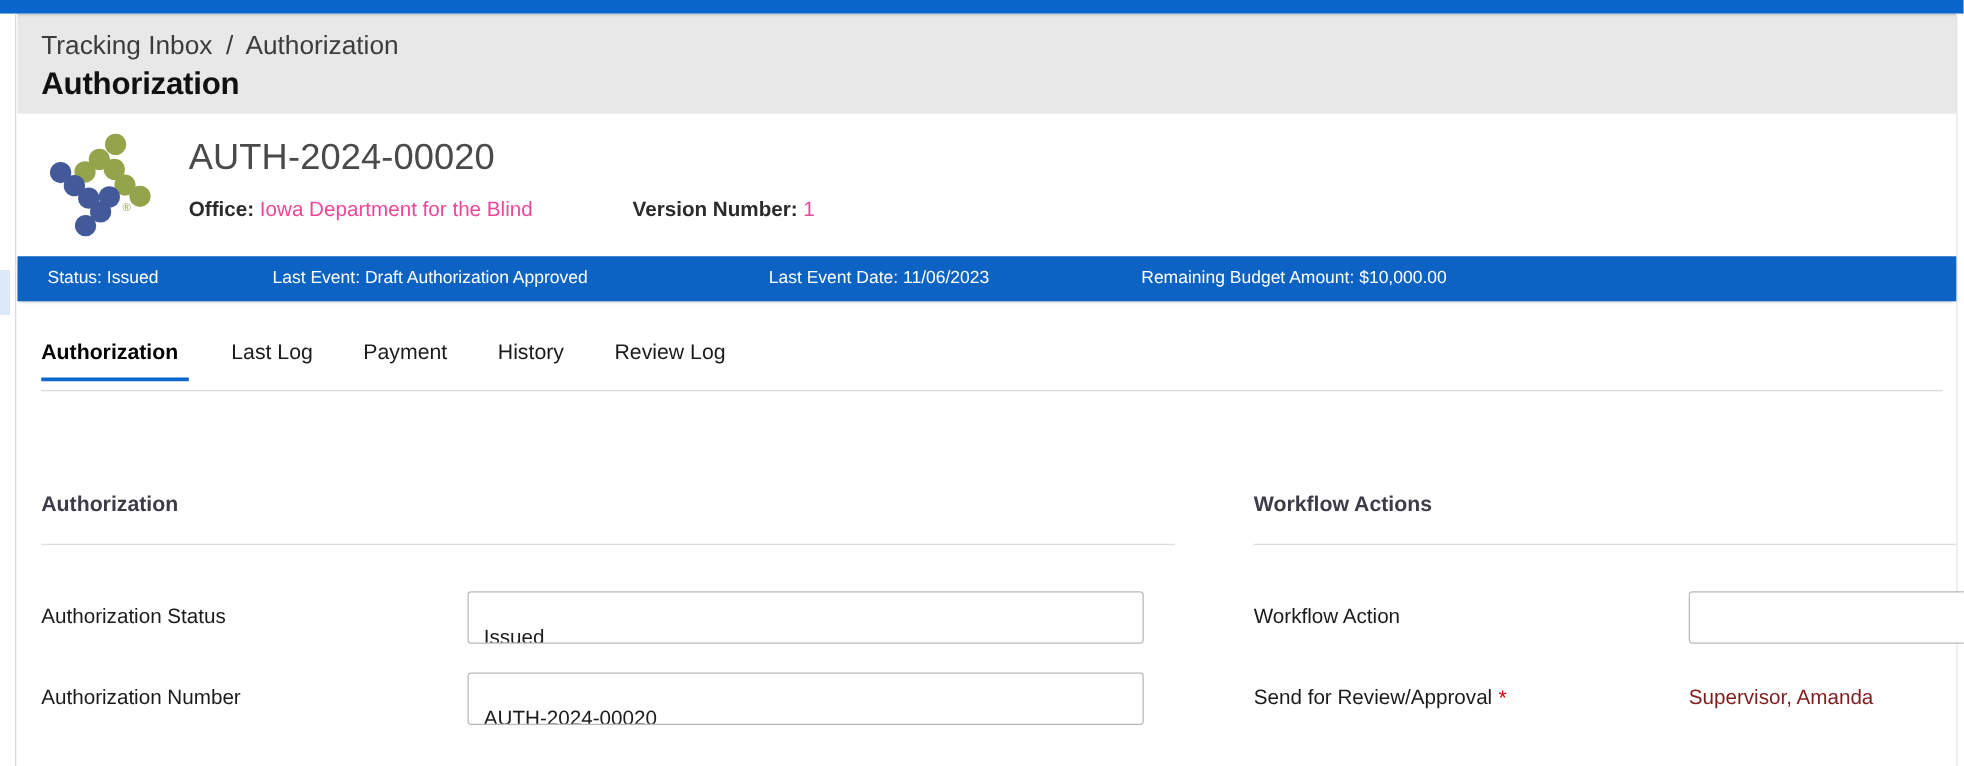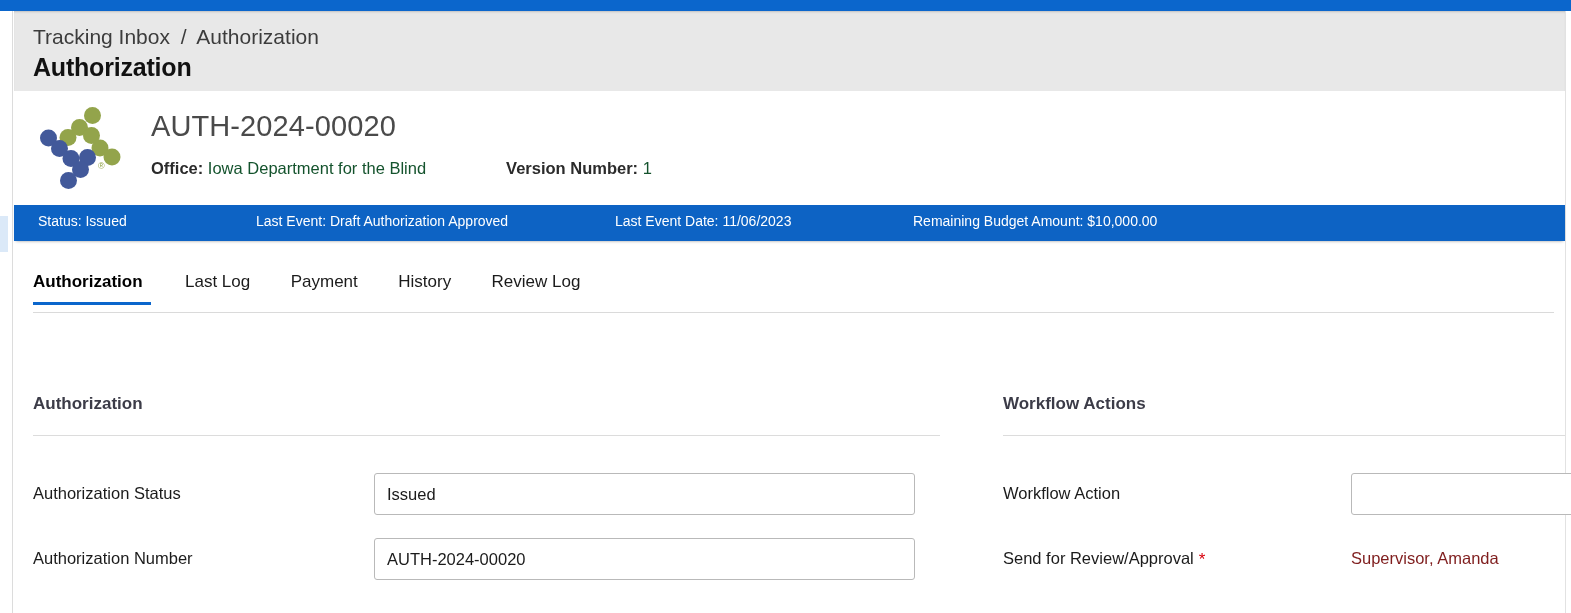--- a/index.html
+++ b/index.html
@@ -116,21 +116,21 @@
     height: 22px;
     white-space: nowrap;
   }
   .meta-item {
     display: inline-block;
     font-size: 16.5px;
     color: #1c1c1c;
     vertical-align: top;
   }
   .meta-item .meta-label { font-weight: bold; color: #2b2b2b; }
-  .meta-item .meta-value { font-weight: normal; color: #14532d; }
+  .meta-item .meta-value { font-weight: normal; color: #ec4899; }
   .meta-gap { display: inline-block; width: 71px; }
 
   
   .status-ribbon {
     position: absolute;
     top: 205px; left: 14px;
     width: 1551px;
     height: 36px;
     background: #0d63c4;
     box-shadow: 0 2px 3px -2px rgba(0,0,0,0.4);
@@ -141,21 +141,21 @@
     white-space: nowrap;
   }
   .ribbon-item {
     position: absolute;
     top: 8px;
     font-size: 14px;
     color: #ffffff;
     white-space: nowrap;
   }
   .ribbon-item.pos-0 { left: 24px; }
-  .ribbon-item.pos-1 { left: 204px; margin-left: 38px; }
+  .ribbon-item.pos-1 { left: 204px; }
   .ribbon-item.pos-2 { left: 601px; }
   .ribbon-item.pos-3 { left: 899px; }
 
   
   .tabs {
     position: absolute;
     top: 262px; left: 14px;
     width: 1551px;
     height: 56px;
   }
@@ -253,21 +253,21 @@
 
   .field-input {
     position: absolute;
     top: 0;
     height: 42px;
     background: #ffffff;
     border: 1px solid #b9b9b9;
     border-radius: 3px;
     font-size: 16.5px;
     color: #1b1b1b;
-    padding: 0 12px;
+    padding: 16px 12px;
     line-height: 40px;
     white-space: nowrap;
     overflow: hidden;
     font-family: "Liberation Sans", sans-serif;
   }
   .col-left .field-input { left: 341px; width: 541px; }
   .col-right .field-input { left: 348px; width: 250px; }
 
   .field-static {
     position: absolute;

